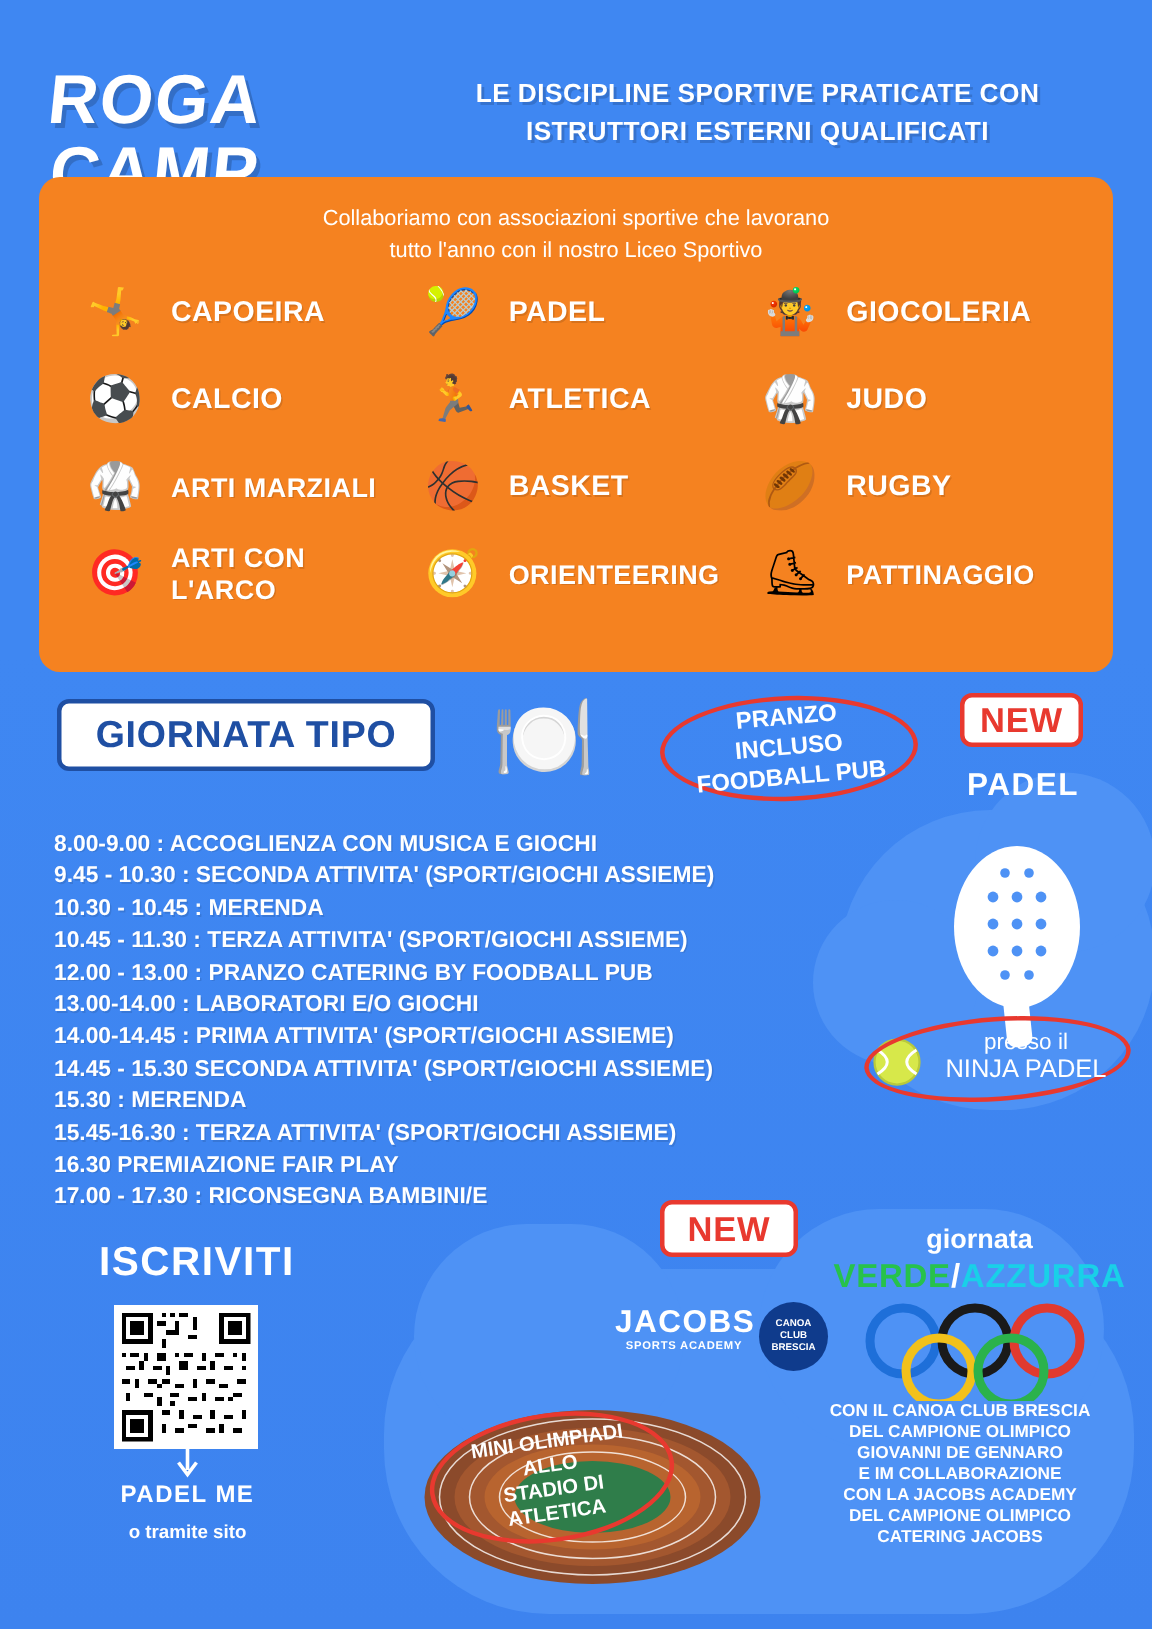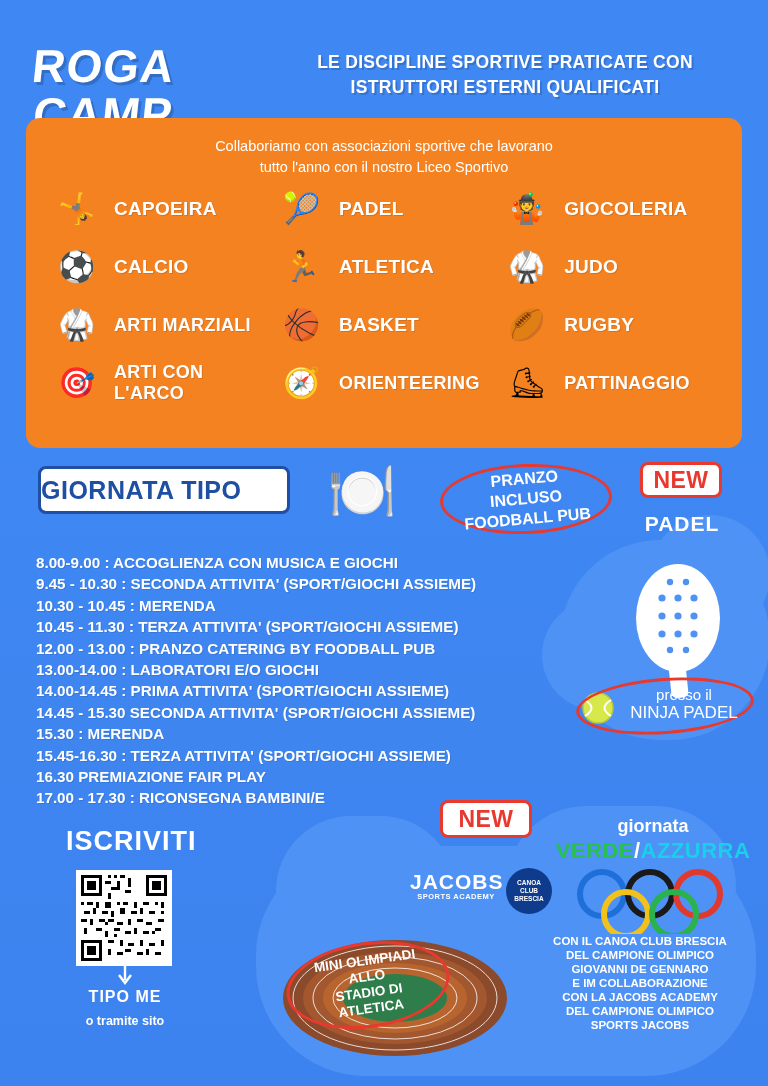--- a/index.html
+++ b/index.html
@@ -66,21 +66,21 @@
   .sport-label {
     color:#ffffff; font-weight:bold; font-size:19px;
     letter-spacing:0.3px; padding-left:6px;
     text-shadow:1px 1px 0 rgba(0,0,0,0.12);
   }
 
   
   .gt-badge {
     position:absolute; left:38px; top:466px; width:252px; height:48px;
     background:#ffffff; border:3px solid #1f4fa3; border-radius:8px;
-    display:flex; align-items:center; 
+    display:flex; align-items:center; justify-content:center;
   }
   .gt-badge span {
     color:#1f4fa3; font-weight:bold; font-size:25px; letter-spacing:0.5px;
   }
   .food-icon {
     position:absolute; left:300px; top:456px; width:125px; height:72px;
     font-size:56px; line-height:72px; text-align:center;
   }
   .pranzo-incluso {
     position:absolute; left:440px; top:464px; width:172px; height:70px;
@@ -455,21 +455,21 @@
     </div>
   </div>
 
   <div class="bottom-text">
     <div>CON IL CANOA CLUB BRESCIA</div>
     <div>DEL CAMPIONE OLIMPICO</div>
     <div>GIOVANNI DE GENNARO</div>
     <div>E IM COLLABORAZIONE</div>
     <div>CON LA JACOBS ACADEMY</div>
     <div>DEL CAMPIONE OLIMPICO</div>
-    <div>SPORTS JACOBS</div>
+    <div>CATERING JACOBS</div>
   </div>
 
   <div class="iscriviti">ISCRIVITI</div>
   <div class="qr">
     <svg class="qr-inner" viewBox="0 0 29 29" shape-rendering="crispEdges">
       <rect width="29" height="29" fill="#ffffff"></rect>
       <g fill="#000000">
         <rect x="0" y="0" width="7" height="7"></rect>
           <rect x="1" y="1" width="5" height="5" fill="#fff"></rect>
           <rect x="2" y="2" width="3" height="3"></rect>
@@ -540,16 +540,16 @@
           <rect x="11" y="20" width="1" height="1"></rect>
           <rect x="24" y="19" width="1" height="1"></rect>
       </g>
     </svg>
   </div>
   <div class="scan-arrow">
     <svg width="18" height="22" viewBox="0 0 18 22">
       <path d="M9 0 L9 14 M3 9 L9 17 L15 9" stroke="#ffffff" stroke-width="2.4" fill="none"></path>
     </svg>
   </div>
-  <div class="scanme">TIPO ME</div>
+  <div class="scanme">PADEL ME</div>
   <div class="otramite">o tramite sito</div>
 
 </div>
 
 </body></html>

